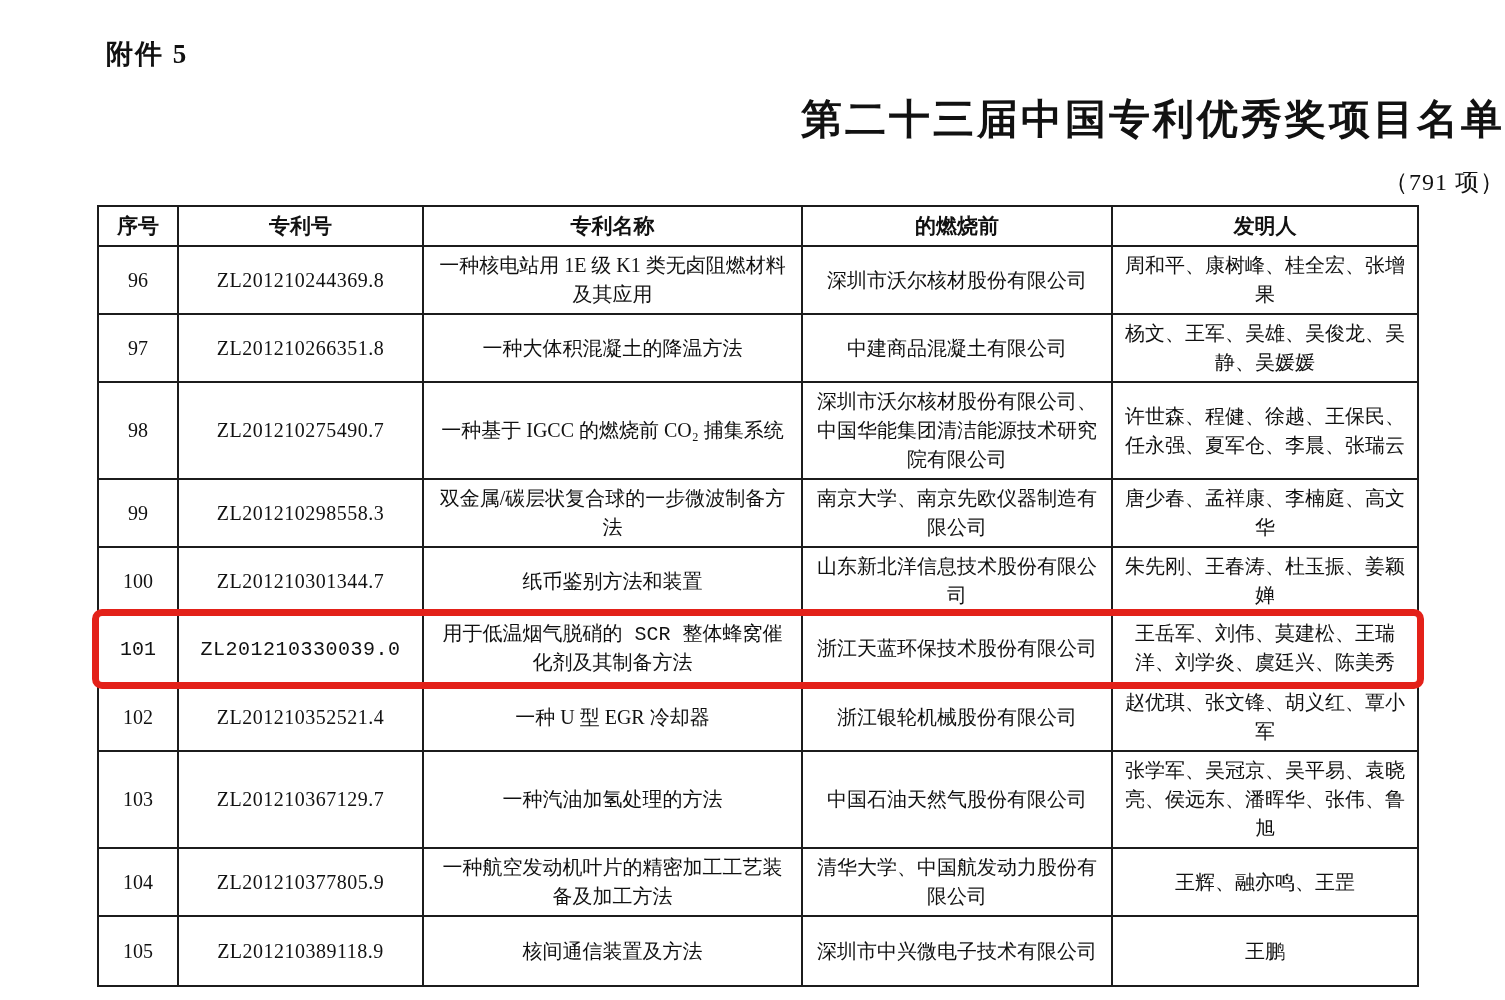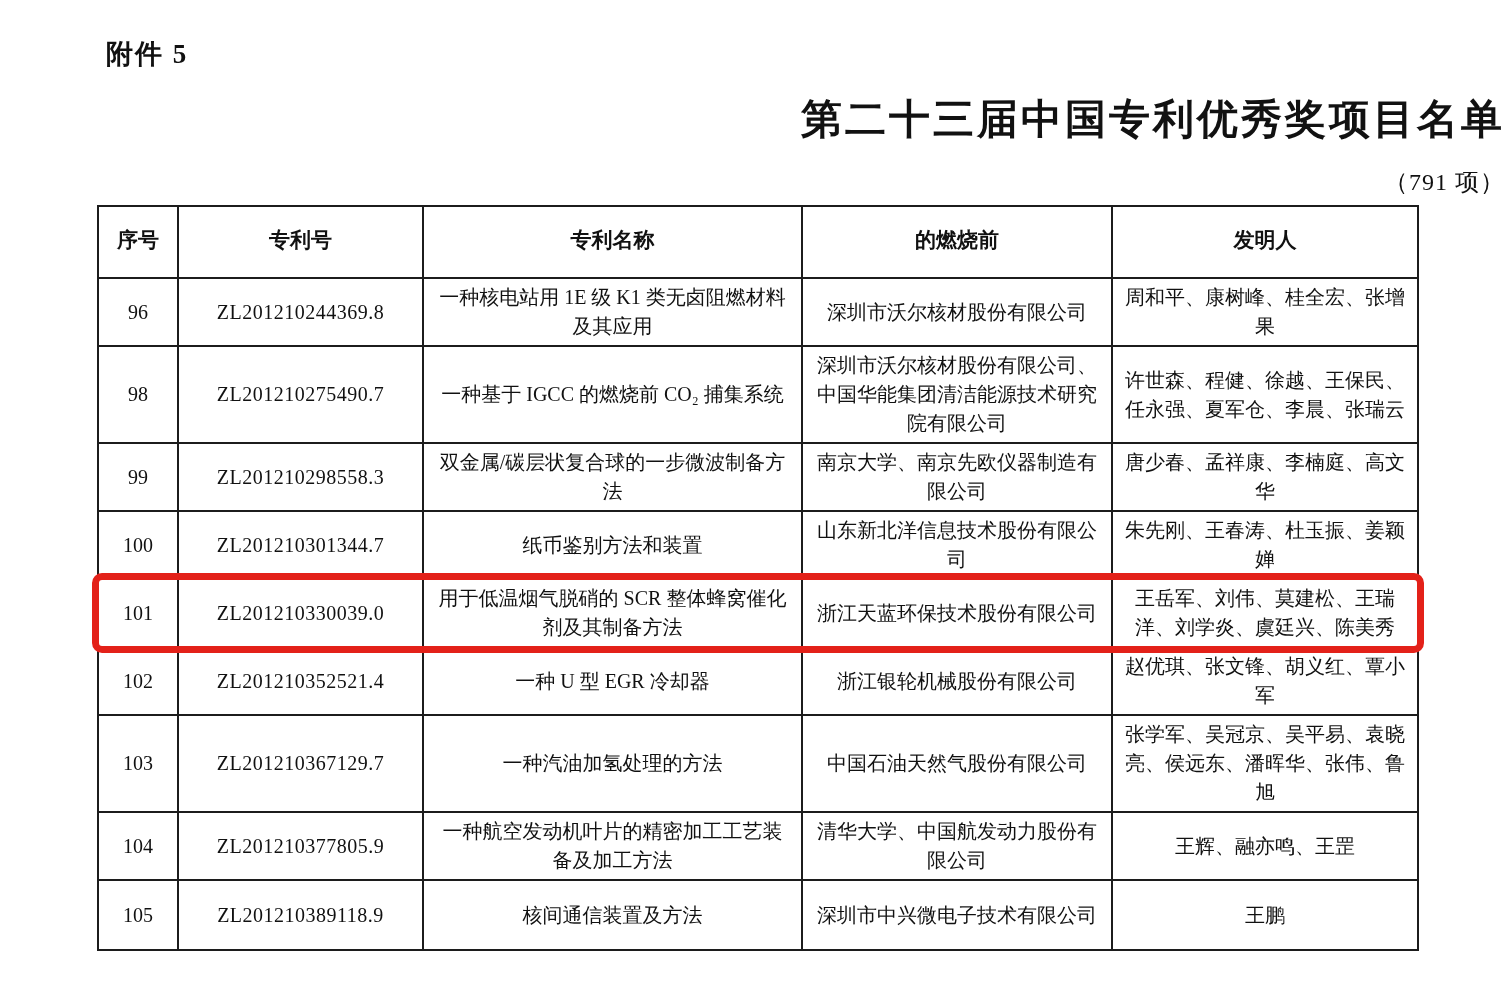--- a/index.html
+++ b/index.html
@@ -25,25 +25,25 @@
     border-collapse:collapse;table-layout:fixed;
   }
   table.award th,table.award td{
     border:2px solid #1c1c1c;
     text-align:center;vertical-align:middle;
     padding:4px 10px;
     font-size:20px;line-height:1.45;
     word-break:break-all;
   }
   table.award th{
-    font-weight:700;font-size:21px;height:34px;padding:18px 6px;font-family:Liberation Mono, monospace;
+    font-weight:700;font-size:21px;height:34px;padding:2px 6px;
   }
   td.num{font-size:21px;}
   td.patno{font-size:21px;letter-spacing:0.5px;}
-  tr.hl{outline:7px solid #e32119;outline-offset:-1px;border-radius:4px;}
+  tr.hl{outline:7px solid #e32119;outline-offset:-1px;border-radius:4px;font-family:Liberation Mono, monospace;}
 </style>
 </head>
 <body>
 
 <div class="attachment">附件 5</div>
 <div class="doc-title">第二十三届中国专利优秀奖项目名单</div>
 <div class="doc-subtitle">（791 项）</div>
 
 <table class="award">
   <colgroup>
@@ -62,20 +62,27 @@
       <th>发明人</th>
     </tr>
   </thead>
   <tbody>
     <tr style="height:58px">
       <td class="num">96</td>
       <td class="patno">ZL201210244369.8</td>
       <td>一种核电站用 1E 级 K1 类无卤阻燃材料及其应用</td>
       <td>深圳市沃尔核材股份有限公司</td>
       <td>周和平、康树峰、桂全宏、张增果</td>
+    </tr>
+    <tr style="height:60px">
+      <td class="num">97</td>
+      <td class="patno">ZL201210266351.8</td>
+      <td>一种大体积混凝土的降温方法</td>
+      <td>中建商品混凝土有限公司</td>
+      <td>杨文、王军、吴雄、吴俊龙、吴静、吴媛媛</td>
     </tr>
     <tr style="height:88px">
       <td class="num">98</td>
       <td class="patno">ZL201210275490.7</td>
       <td>一种基于 IGCC 的燃烧前 CO₂ 捕集系统</td>
       <td>深圳市沃尔核材股份有限公司、中国华能集团清洁能源技术研究院有限公司</td>
       <td>许世森、程健、徐越、王保民、任永强、夏军仓、李晨、张瑞云</td>
     </tr>
     <tr style="height:60px">
       <td class="num">99</td>

